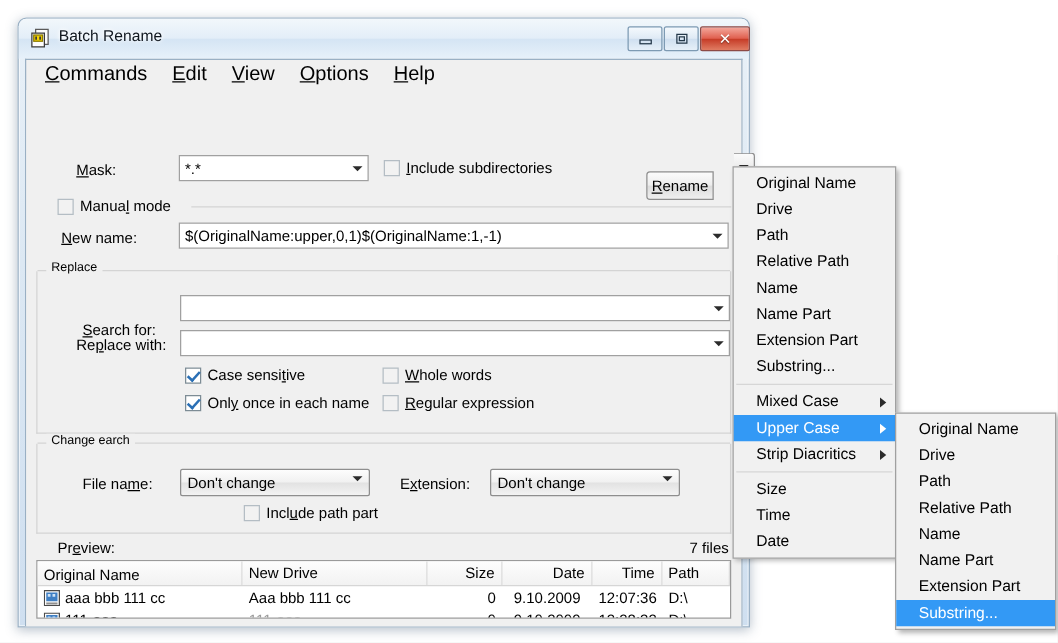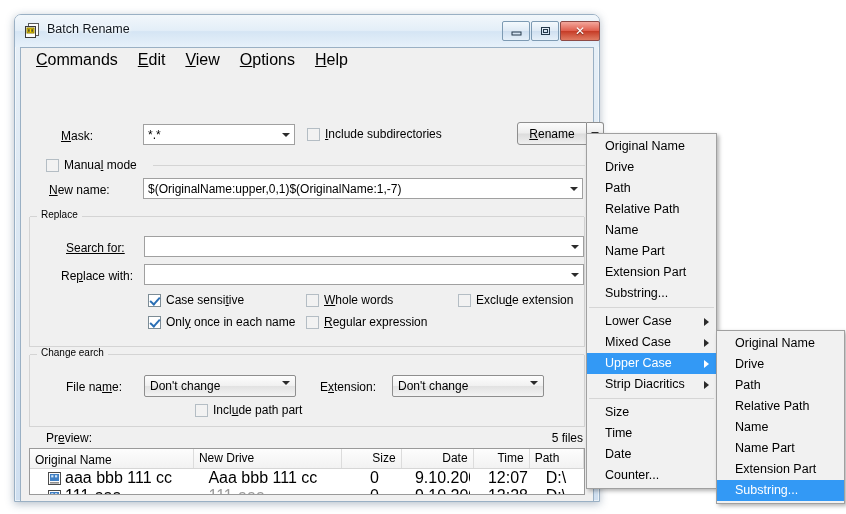--- a/index.html
+++ b/index.html
@@ -81,21 +81,21 @@
   .dcombo .val{position:absolute;left:5px;top:3px;font-size:12px;}
   .dcombo .arw{position:absolute;right:5px;top:9px;}
   
   #listwrap{position:absolute;left:8px;top:0;right:8px;bottom:6px;background:#fff;
     border:1px solid #9a9a9a;box-sizing:border-box;overflow:hidden;}
   #lvhead{display:flex;height:19px;background:linear-gradient(180deg,#fdfdfd,#f2f2f2);
     border-bottom:1px solid #d6d6d6;}
   #lvhead div{font-size:12px;padding:2px 5px 0;box-sizing:border-box;
     border-right:1px solid #dcdcdc;white-space:nowrap;overflow:hidden;}
   .row{display:flex;height:18px;align-items:center;}
-  .row div{font-size:16px;padding:0 18px;box-sizing:border-box;white-space:nowrap;overflow:hidden;}
+  .row div{font-size:12px;padding:0 5px;box-sizing:border-box;white-space:nowrap;overflow:hidden;}
   .c-orig{width:184px;display:flex;align-items:center;gap:4px;}
   .c-new{width:166px;}
   .c-size{width:66px;text-align:right;}
   .c-date{width:80px;text-align:center;}
   .c-time{width:62px;text-align:right;}
   .c-path{width:60px;}
   .fileicon{width:13px;height:13px;flex:0 0 13px;}
   .dimtxt{color:#9a9a9a;}
   
   .ctx{position:absolute;background:#f1f1f1;border:1px solid #a0a0a0;
@@ -161,51 +161,51 @@
         <div class="arw">
             <i class="caret-d"></i>
           </div>
       </div>
       <div style="position:absolute;left:286px;top:55px;">
         <span class="cb">
             <span class="cbbox dim"></span>
             <span><u>I</u>nclude subdirectories</span>
           </span>
       </div>
-      <div class="btn" style="position:absolute;left:496px;top:50px;width:70px;height:23px;border-radius:3px 0 0 3px;text-align:right;">
+      <div class="btn" style="position:absolute;left:496px;top:65px;width:54px;height:23px;border-radius:3px 0 0 3px;text-align:right;">
         <span><u>R</u>ename</span>
       </div>
       <div class="btn" style="position:absolute;left:566px;top:50px;width:17px;height:23px;border-radius:0 3px 3px 0;border-left:none;">
         <i class="caret-d"></i>
       </div>
 
       <div style="position:absolute;left:25px;top:86px;">
         <span class="cb">
             <span class="cbbox dim"></span>
             <span>Manua<u>l</u> mode</span>
           </span>
       </div>
       <div style="position:absolute;left:132px;top:93px;right:8px;height:1px;background:#d4d4d4;"></div>
 
       <div style="position:absolute;left:28px;top:111px;"><u>N</u>ew name:</div>
       <div class="combo" style="left:122px;top:106px;width:440px;">
-        <div class="val">$(OriginalName:upper,0,1)$(OriginalName:1,-7)</div>
+        <div class="val">$(OriginalName:upper,0,1)$(OriginalName:1,-1)</div>
         <div class="arw">
             <i class="caret-d"></i>
           </div>
       </div>
       <div class="arwbtn focus" style="left:566px;top:106px;">
         <i class="caret-r"></i>
       </div>
 
       <div class="gb" style="left:8px;top:145px;right:8px;height:130px;">
         <div class="gbtop"></div>
         <div class="gbcap">Replace</div>
 
-        <div style="position:absolute;left:36px;top:24px;text-decoration:underline;"><u>S</u>earch for:</div>
+        <div style="position:absolute;left:36px;top:40px;"><u>S</u>earch for:</div>
         <div class="combo" style="left:114px;top:19px;width:440px;">
           <div class="val"></div>
           <div class="arw">
               <i class="caret-d"></i>
             </div>
         </div>
         <div class="arwbtn" style="left:558px;top:19px;">
           <i class="caret-r"></i>
         </div>
 
@@ -225,26 +225,20 @@
               <span class="cbbox on"></span>
               <span>Case sensi<u>t</u>ive</span>
             </span>
         </div>
         <div style="position:absolute;left:276px;top:76px;">
           <span class="cb">
               <span class="cbbox dim"></span>
               <span><u>W</u>hole words</span>
             </span>
         </div>
-        <div style="position:absolute;left:428px;top:76px;">
-          <span class="cb">
-              <span class="cbbox dim"></span>
-              <span>Exclu<u>d</u>e extension</span>
-            </span>
-        </div>
         <div style="position:absolute;left:118px;top:98px;">
           <span class="cb">
               <span class="cbbox on"></span>
               <span>Onl<u>y</u> once in each name</span>
             </span>
         </div>
         <div style="position:absolute;left:276px;top:98px;">
           <span class="cb">
               <span class="cbbox dim"></span>
               <span><u>R</u>egular expression</span>
@@ -270,21 +264,21 @@
 
         <div style="position:absolute;left:118px;top:48px;padding-left:47px;">
           <span class="cb">
               <span class="cbbox dim"></span>
               <span>Incl<u>u</u>de path part</span>
             </span>
         </div>
       </div>
 
       <div style="position:absolute;left:25px;top:359px;">Pr<u>e</u>view:</div>
-      <div style="position:absolute;right:10px;top:359px;">5 files</div>
+      <div style="position:absolute;right:10px;top:359px;">7 files</div>
 
       <div style="position:absolute;left:0;top:376px;right:0;bottom:0;">
         <div id="listwrap">
           <div id="lvhead">
             <div class="c-orig">Original Name</div>
             <div class="c-new">New Drive</div>
             <div class="c-size" style="text-align:right">Size</div>
             <div class="c-date" style="text-align:right">Date</div>
             <div class="c-time" style="text-align:right">Time</div>
             <div class="c-path">Path</div>
@@ -335,29 +329,27 @@
 <div class="ctx" id="ctxmenu" style="left:586px;top:133px;width:131px;">
     <div class="mi">Original Name</div>
     <div class="mi">Drive</div>
     <div class="mi">Path</div>
     <div class="mi">Relative Path</div>
     <div class="mi">Name</div>
     <div class="mi">Name Part</div>
     <div class="mi">Extension Part</div>
     <div class="mi">Substring...</div>
     <div class="sep"></div>
-    <div class="mi">Lower Case<i class="sub"></i></div>
     <div class="mi">Mixed Case<i class="sub"></i></div>
     <div class="mi sel">Upper Case<i class="sub"></i></div>
     <div class="mi">Strip Diacritics<i class="sub"></i></div>
     <div class="sep"></div>
     <div class="mi">Size</div>
     <div class="mi">Time</div>
     <div class="mi">Date</div>
-    <div class="mi">Counter...</div>
   </div>
 
 <div class="ctx" id="ctxsub" style="left:716px;top:330px;width:129px;">
     <div class="mi">Original Name</div>
     <div class="mi">Drive</div>
     <div class="mi">Path</div>
     <div class="mi">Relative Path</div>
     <div class="mi">Name</div>
     <div class="mi">Name Part</div>
     <div class="mi">Extension Part</div>

